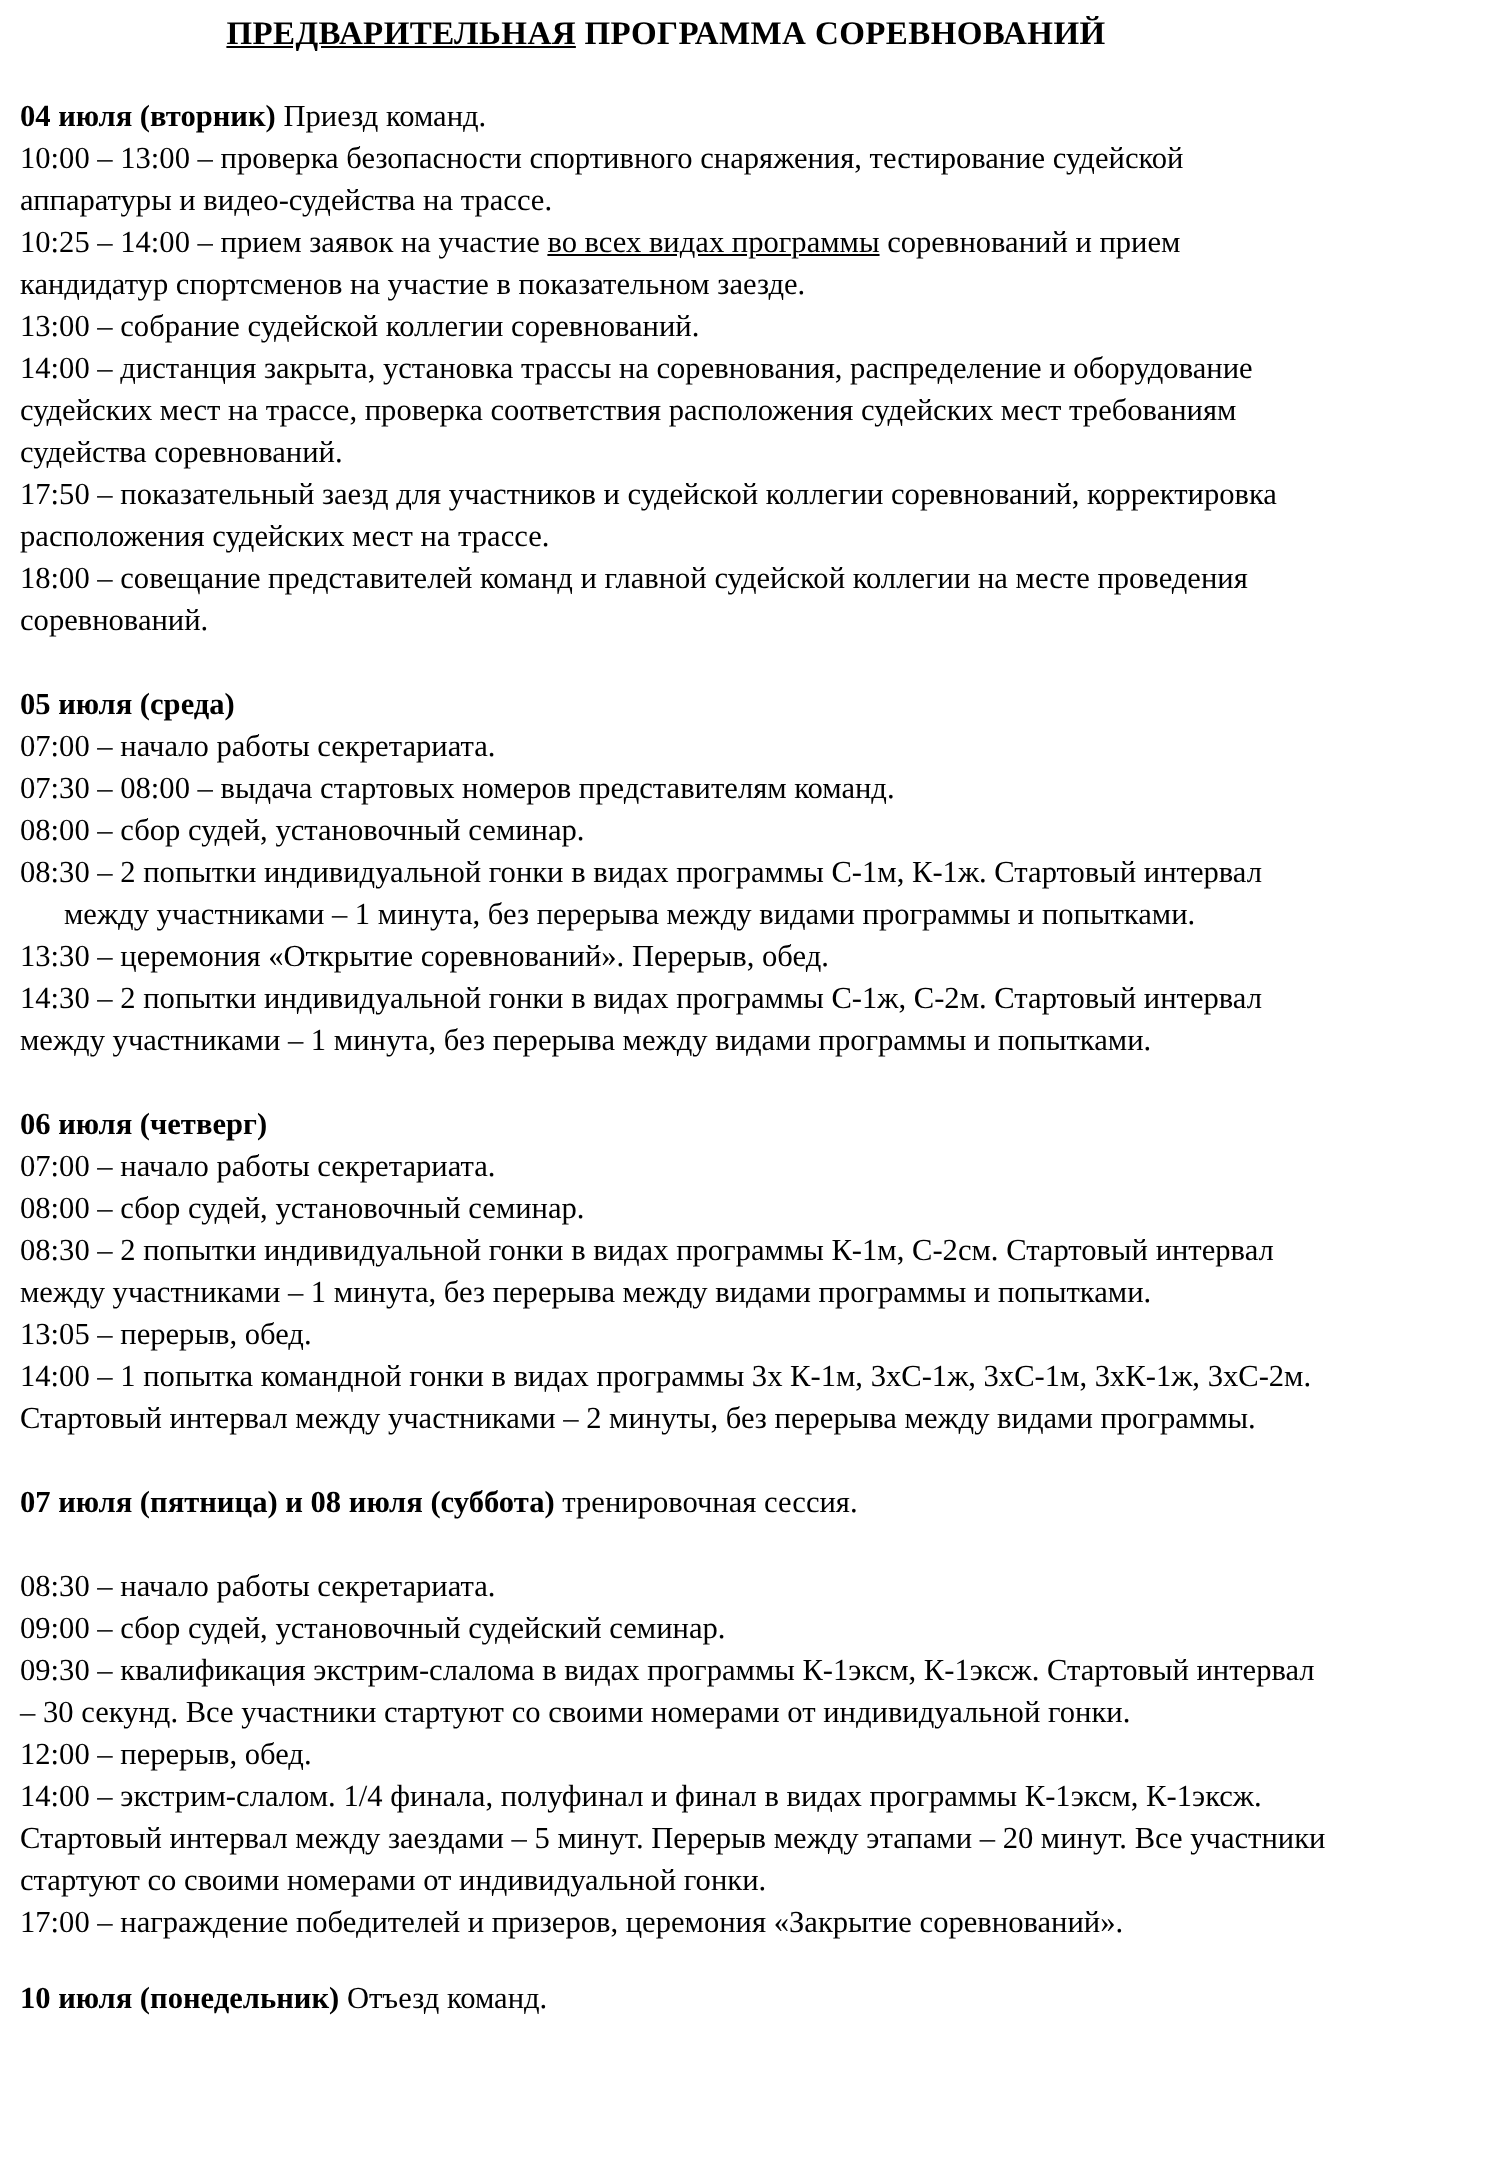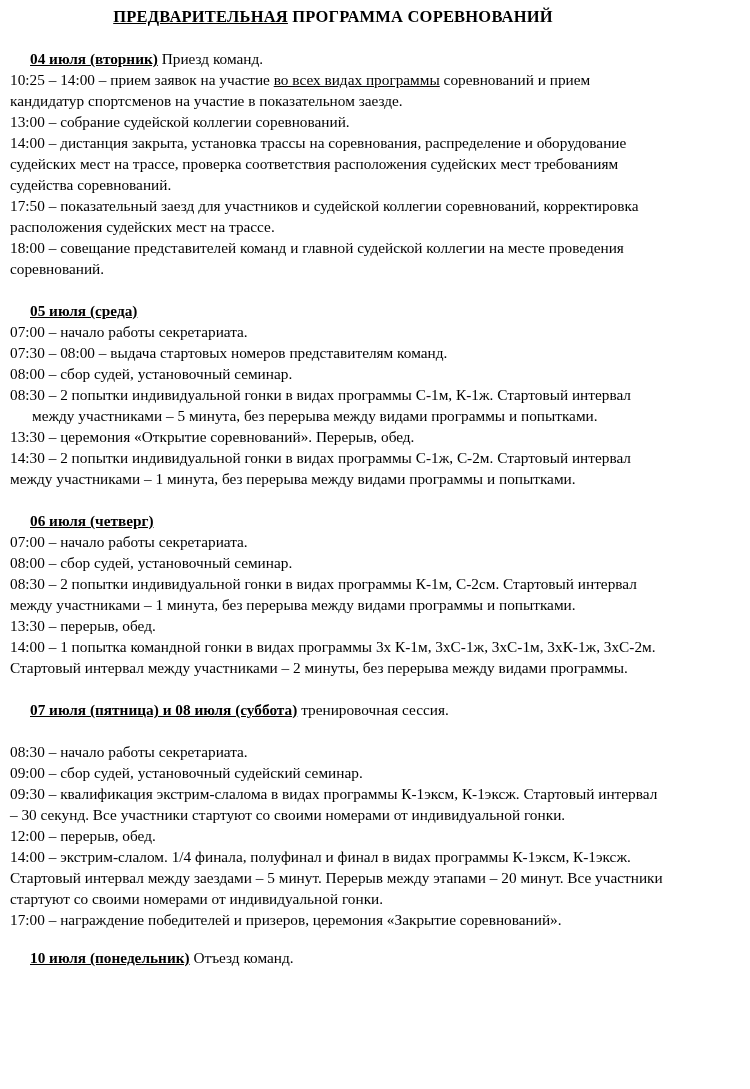--- a/index.html
+++ b/index.html
@@ -53,70 +53,69 @@
     padding: 0;
     text-align: left;
     white-space: normal;
   }
   .line.indent-cont {
     text-indent: 0;
     padding-left: 22px;
   }
   .day-head {
     font-weight: bold;
-    text-decoration: underline;
     text-underline-offset: 1px;
-    margin-left: 20px;
   }
   .u-only {
     text-decoration: underline;
     text-underline-offset: 1px;
   }
 </style>
 </head>
 <body>
 
 <div class="page">
 
   <h1 class="doc-title">
     <span class="u">ПРЕДВАРИТЕЛЬНАЯ</span><span> ПРОГРАММА СОРЕВНОВАНИЙ</span>
   </h1>
 
   <div class="spacer"></div>
 
   <div class="block">
     <p class="line"><span class="day-head">04 июля (вторник)</span><span> Приезд команд.</span></p>
+    <p class="line">10:00 – 13:00 – проверка безопасности спортивного снаряжения, тестирование судейской аппаратуры и видео-судейства на трассе.</p>
     <p class="line"><span>10:25 – 14:00 – прием заявок на участие </span><span class="u-only">во всех видах программы</span><span> соревнований и прием кандидатур спортсменов на участие в показательном заезде.</span></p>
     <p class="line">13:00 – собрание судейской коллегии соревнований.</p>
     <p class="line">14:00 – дистанция закрыта, установка трассы на соревнования, распределение и оборудование судейских мест на трассе, проверка соответствия расположения судейских мест требованиям судейства соревнований.</p>
     <p class="line">17:50 – показательный заезд для участников и судейской коллегии соревнований, корректировка расположения судейских мест на трассе.</p>
     <p class="line">18:00 – совещание представителей команд и главной судейской коллегии на месте проведения соревнований.</p>
   </div>
 
   <div class="spacer"></div>
 
   <div class="block">
     <p class="line"><span class="day-head">05 июля (среда)</span><span></span></p>
     <p class="line">07:00 – начало работы секретариата.</p>
     <p class="line">07:30 – 08:00 – выдача стартовых номеров представителям команд.</p>
     <p class="line">08:00 – сбор судей, установочный семинар.</p>
     <p class="line">08:30 – 2 попытки индивидуальной гонки в видах программы С-1м, К-1ж. Стартовый интервал</p>
-    <p class="line indent-cont">между участниками – 5 минута, без перерыва между видами программы и попытками.</p>
+    <p class="line indent-cont">между участниками – 1 минута, без перерыва между видами программы и попытками.</p>
     <p class="line">13:30 – церемония «Открытие соревнований». Перерыв, обед.</p>
     <p class="line">14:30 – 2 попытки индивидуальной гонки в видах программы С-1ж, С-2м. Стартовый интервал между участниками – 1 минута, без перерыва между видами программы и попытками.</p>
   </div>
 
   <div class="spacer"></div>
 
   <div class="block">
     <p class="line"><span class="day-head">06 июля (четверг)</span><span></span></p>
     <p class="line">07:00 – начало работы секретариата.</p>
     <p class="line">08:00 – сбор судей, установочный семинар.</p>
     <p class="line">08:30 – 2 попытки индивидуальной гонки в видах программы К-1м, С-2см. Стартовый интервал между участниками – 1 минута, без перерыва между видами программы и попытками.</p>
-    <p class="line">13:30 – перерыв, обед.</p>
+    <p class="line">13:05 – перерыв, обед.</p>
     <p class="line">14:00 – 1 попытка командной гонки в видах программы 3х К-1м, 3хС-1ж, 3хС-1м, 3хК-1ж, 3хС-2м. Стартовый интервал между участниками – 2 минуты, без перерыва между видами программы.</p>
   </div>
 
   <div class="spacer"></div>
 
   <div class="block">
     <p class="line"><span class="day-head">07 июля (пятница) и 08 июля (суббота)</span><span> тренировочная сессия.</span></p>
   </div>
 
   <div class="spacer"></div>

